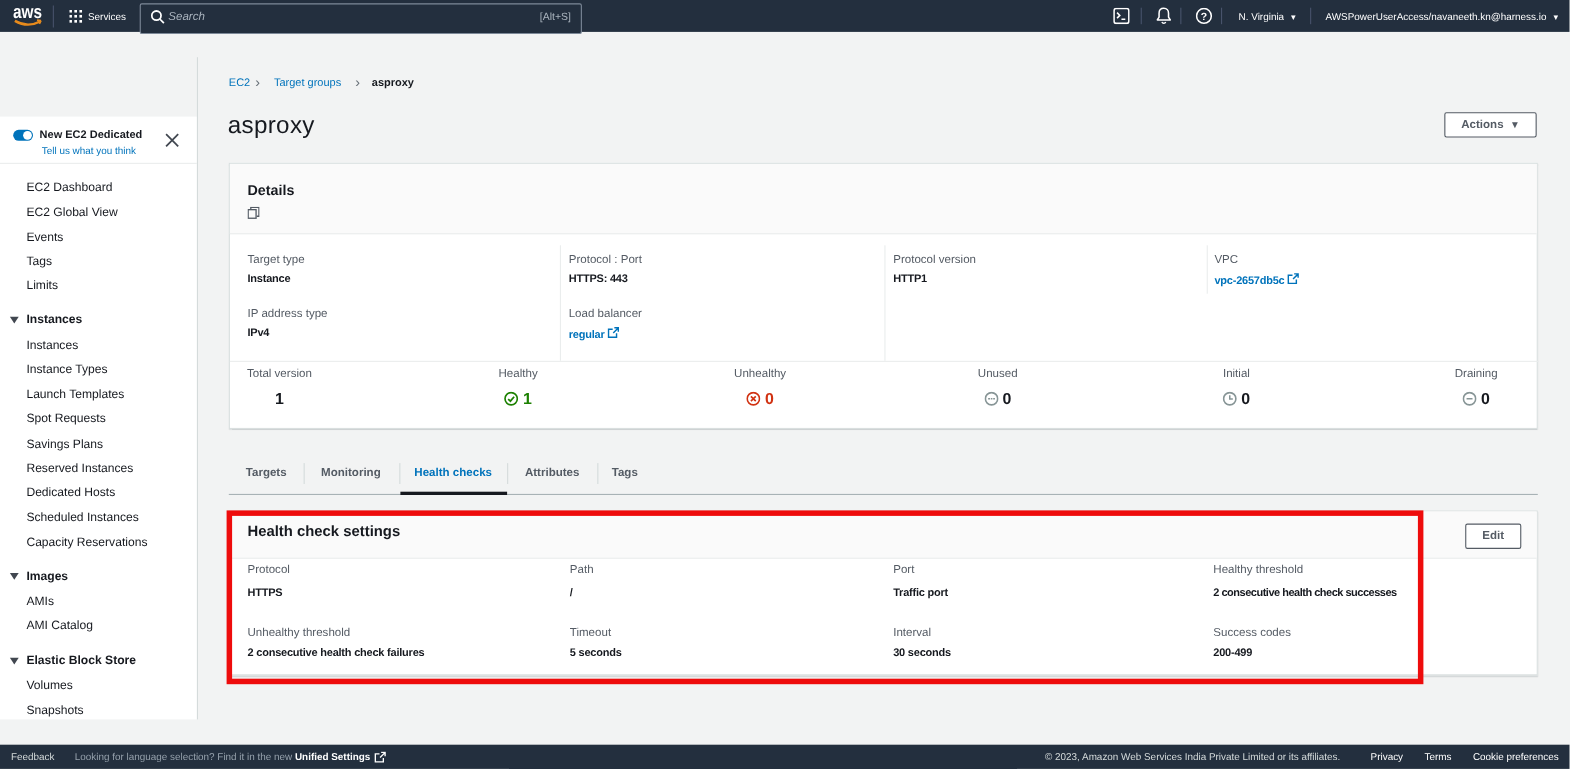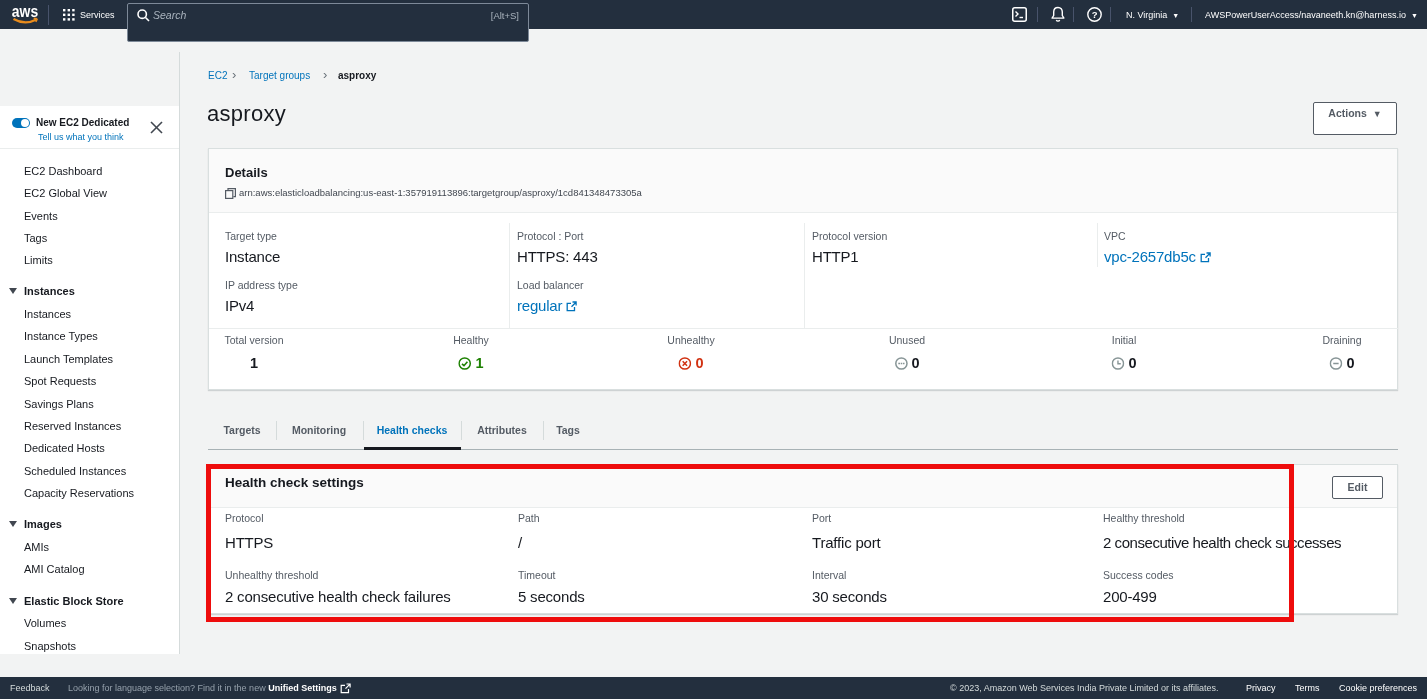--- a/index.html
+++ b/index.html
@@ -5,21 +5,21 @@
 * { margin:0; padding:0; box-sizing:border-box; }
 html,body { width:1427px; height:699px; font-family:"Liberation Sans", sans-serif; background:#f2f3f3; overflow:hidden; }
 #page { position:relative; width:1427px; height:699px; }
 .abs { position:absolute; }
 
 
 #topbar { position:absolute; left:0; top:0; width:1427px; height:29px; background:#232f3e; }
 #favbar { position:absolute; left:0; top:29px; width:1427px; height:23px; background:#232f3e; border-top:1px solid #3a4657; }
 .tsep { position:absolute; top:7px; width:1px; height:15px; background:#48536b; }
 .ttext { color:#fff; font-size:9px; position:absolute; }
-#searchbox { position:absolute; left:127px; top:3px; width:402px; height:39px; background:#232f3e; border:1px solid #7d8998; border-radius:2px; }
+#searchbox { position:absolute; left:127px; top:3px; width:402px; height:28px; background:#232f3e; border:1px solid #7d8998; border-radius:2px; }
 #searchbox .ph { position:absolute; left:25px; top:5px; color:#aab4be; font-size:10.5px; font-style:italic; }
 #searchbox .alt { position:absolute; right:9px; top:6px; color:#aab4be; font-size:9.5px; }
 
 
 #sidewhite { position:absolute; left:0; top:106px; width:179px; height:548px; background:#fff; }
 #sideborder { position:absolute; left:179px; top:52px; width:1px; height:602px; background:#d5dbdb; }
 .toggle { position:absolute; left:12px; top:118px; width:18px; height:10px; background:#0073bb; border-radius:5px; }
 .toggle .knob { position:absolute; right:1px; top:1px; width:8px; height:8px; background:#fff; border-radius:50%; }
 #newexp { position:absolute; left:36px; top:117px; font-size:10px; font-weight:700; color:#16191f; }
 #tellus { position:absolute; left:38px; top:132px; font-size:9px; color:#0073bb; }
@@ -31,21 +31,21 @@
 
 .link { color:#0073bb; }
 .crumb { position:absolute; top:70px; font-size:10px; }
 .chev { position:absolute; top:67px; color:#687078; font-size:13px; font-weight:400; }
 #h1 { position:absolute; left:207px; top:101px; font-size:22px; color:#16191f; font-weight:400; letter-spacing:0.3px; }
 .btn { position:absolute; background:#fff; border:1px solid #545b64; border-radius:2px; color:#545b64; font-weight:700; font-size:10.5px; text-align:center; }
 
 .card { position:absolute; background:#fff; border:1px solid #d9dfdf; box-shadow:0 1px 1px 0 rgba(0,28,36,.15); }
 .cardhead { position:absolute; left:0; top:0; width:100%; background:#fafafa; border-bottom:1px solid #eaeded; }
 .label { position:absolute; font-size:10.5px; color:#545b64; }
-.value { position:absolute; font-size:15px; color:#16191f; font-weight:400; letter-spacing:-0.2px; }
+.value { position:absolute; font-size:10px; color:#16191f; font-weight:700; letter-spacing:-0.2px; }
 .vdiv { position:absolute; width:1px; background:#eaeded; }
 .hdiv { position:absolute; height:1px; background:#eaeded; }
 
 
 .tab { position:absolute; top:424px; font-size:10.5px; font-weight:700; color:#545b64; }
 .tabsep { position:absolute; top:421px; width:1px; height:19px; background:#d5dbdb; }
 
 
 .mcol { position:absolute; text-align:center; transform:translateX(-50%); }
 .mlabel { font-size:10.5px; color:#545b64; }
@@ -152,30 +152,29 @@
       <div class="sitem" style="top:640px">Snapshots</div>
     </div>
 
   <div class="crumb link" style="left:208px">EC2</div>
   <div class="chev" style="left:232px">›</div>
   <div class="crumb link" style="left:249px">Target groups</div>
   <div class="chev" style="left:323px">›</div>
   <div class="crumb" style="left:338px;color:#16191f;font-weight:700">asproxy</div>
 
   <div id="h1">asproxy</div>
-  <div class="btn" style="left:1313px;top:102px;width:84px;height:33px;line-height:21px">Actions &nbsp;<span style="font-size:9px">▼</span></div>
+  <div class="btn" style="left:1313px;top:102px;width:84px;height:23px;line-height:21px">Actions &nbsp;<span style="font-size:9px">▼</span></div>
 
   <div class="card" style="left:208px;top:148px;width:1190px;height:242px">
     <div class="cardhead" style="height:64px"></div>
     <div class="abs" style="left:16px;top:16px;font-size:13px;font-weight:700;color:#16191f">Details</div>
     <svg class="abs" style="left:16px;top:39px" width="11" height="11" viewBox="0 0 11 11">
       <rect x="0.6" y="2.6" width="7.2" height="7.8" stroke="#545b64" stroke-width="1.2" fill="none"></rect>
       <path d="M3 2.6 V 0.6 h 7.4 v 8 h -2" stroke="#545b64" stroke-width="1.2" fill="none"></path>
     </svg>
-    <div class="abs" style="left:30px;top:38px;font-size:9.5px;color:#414750">arn:aws:elasticloadbalancing:us-east-1:357919113896:targetgroup/asproxy/1cd841348473305a</div>
 
     <div id="dgrid">
         <div class="label" style="left:16px;top:81px">Target type</div>
         <div class="value" style="left:16px;top:99px">Instance</div>
         <div class="label" style="left:16px;top:130px">IP address type</div>
         <div class="value" style="left:16px;top:148px">IPv4</div>
         <div class="label" style="left:308px;top:81px">Protocol : Port</div>
         <div class="value" style="left:308px;top:99px">HTTPS: 443</div>
         <div class="label" style="left:308px;top:130px">Load balancer</div>
         <div class="value" style="left:308px;top:148px"><span style="color:#0073bb">regular <svg width="11" height="11" viewBox="0 0 11 11" style="vertical-align:-1px">

